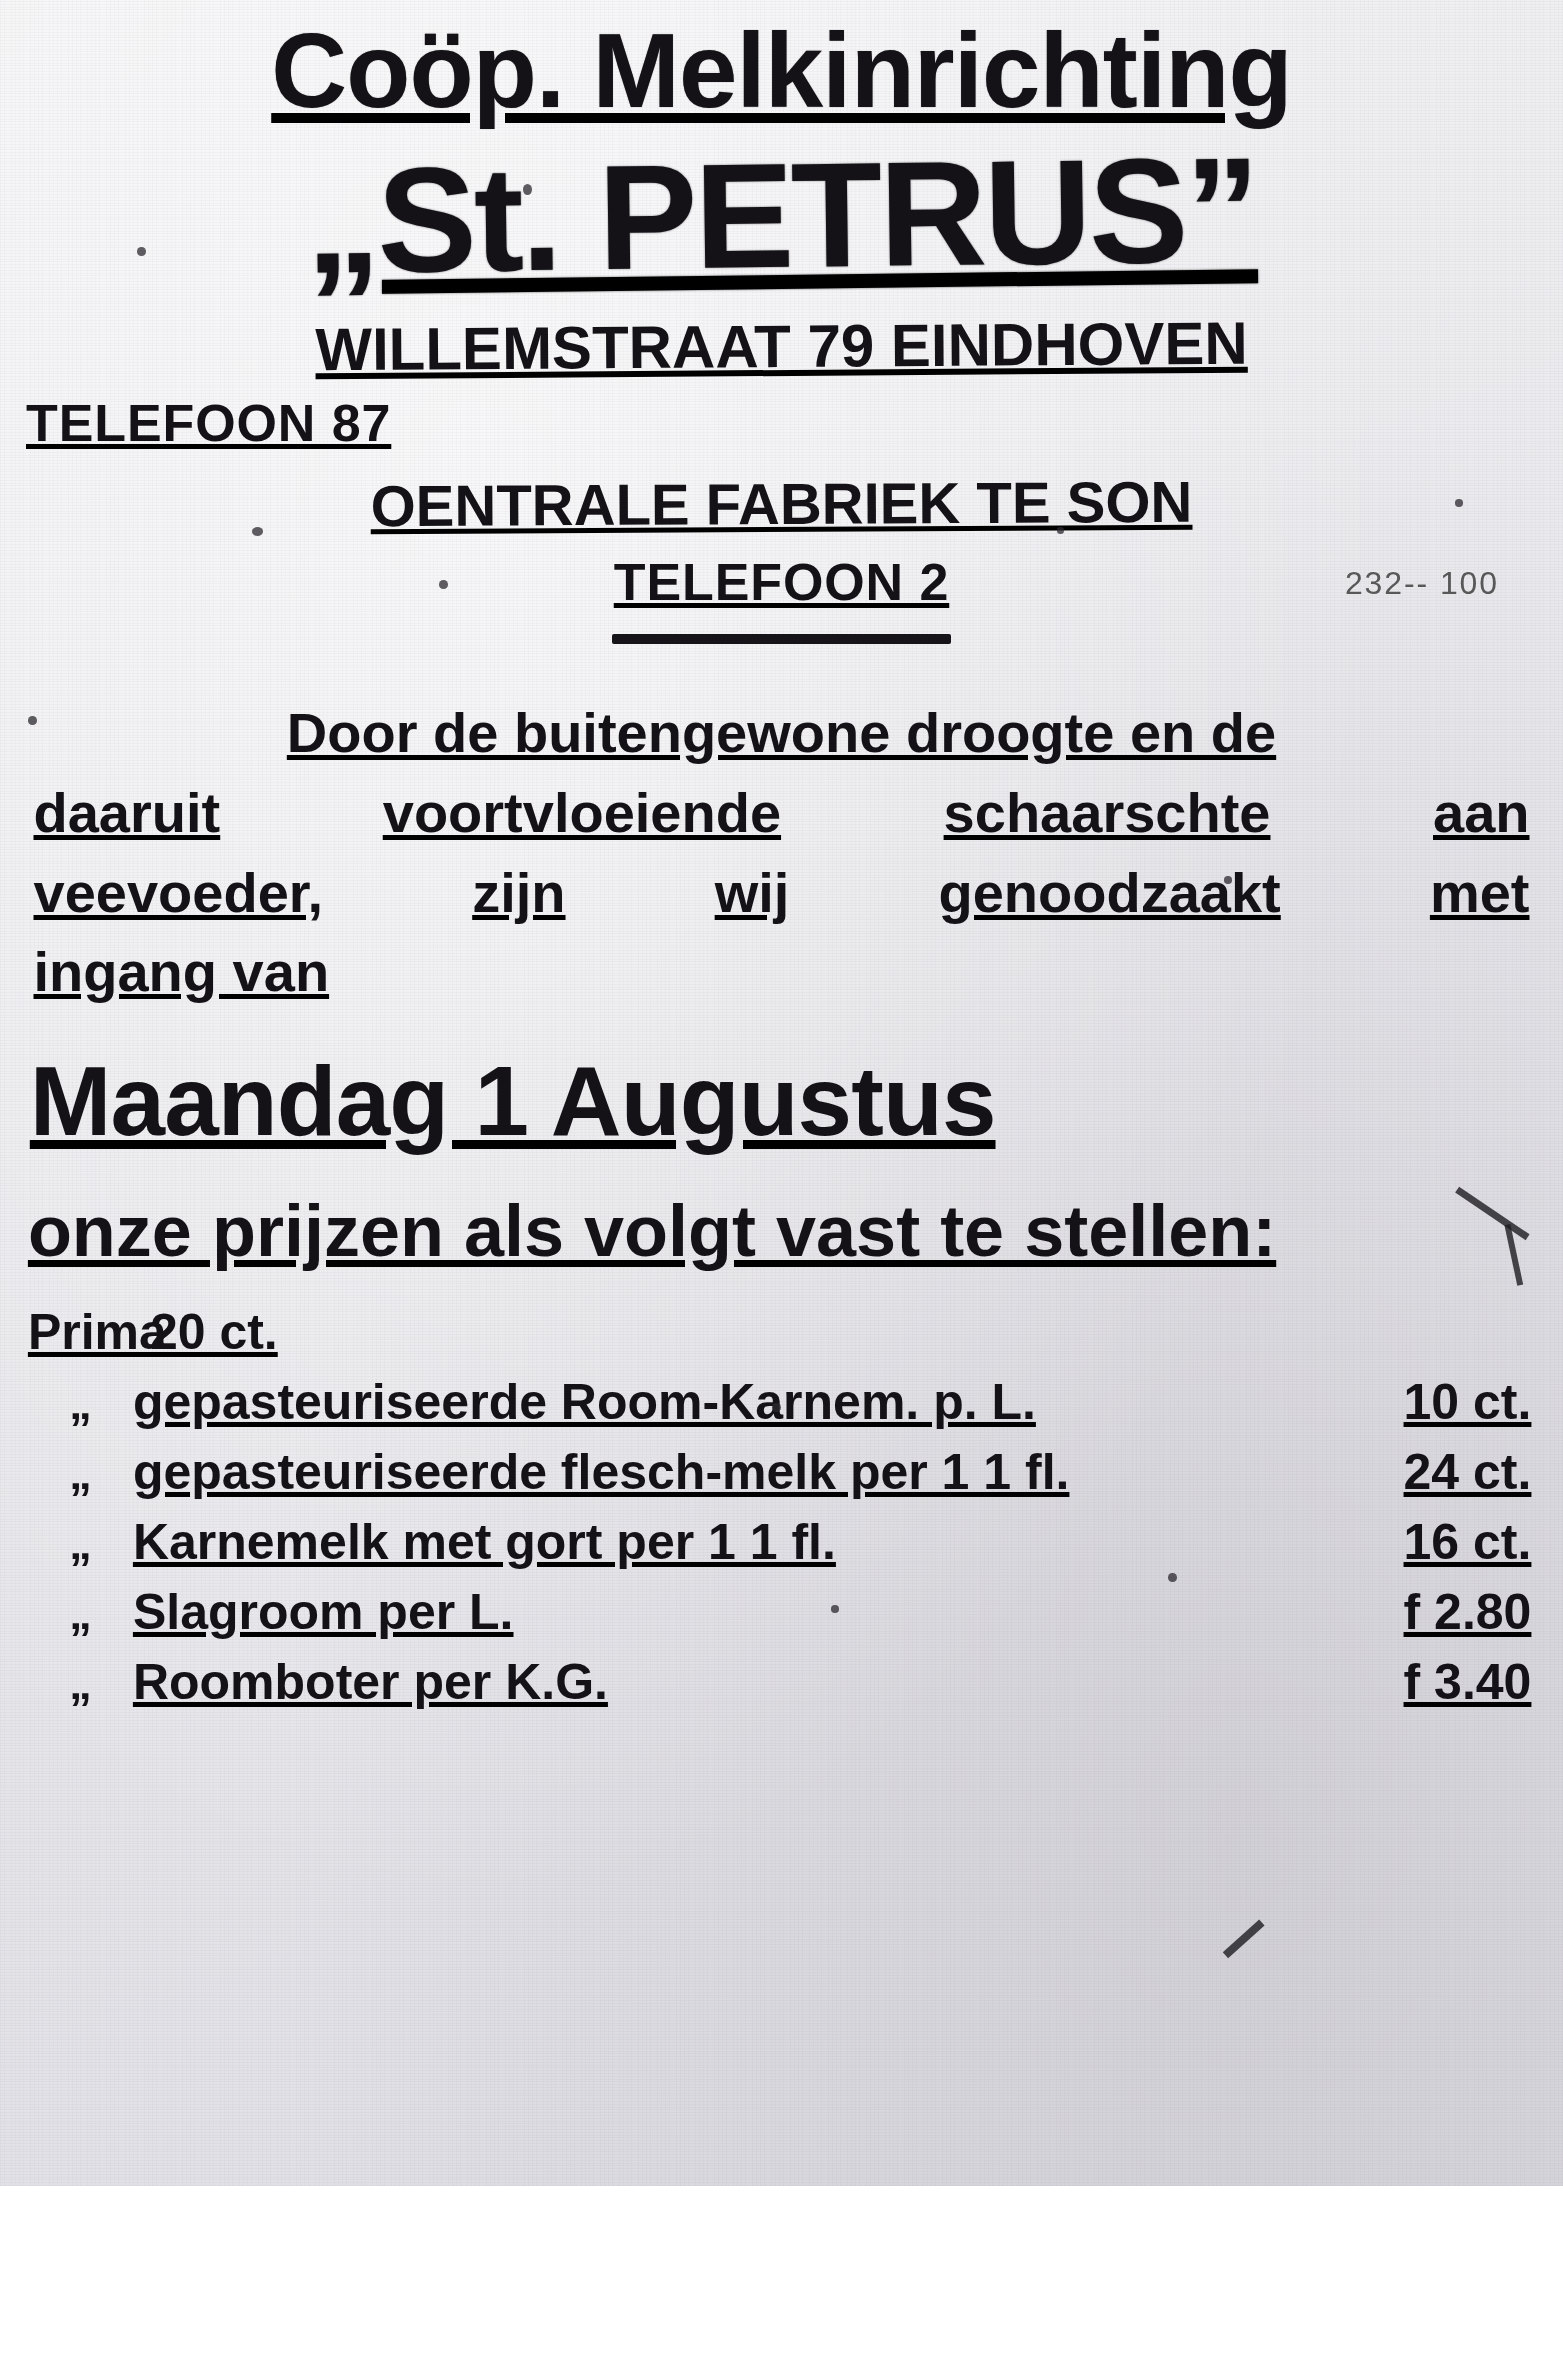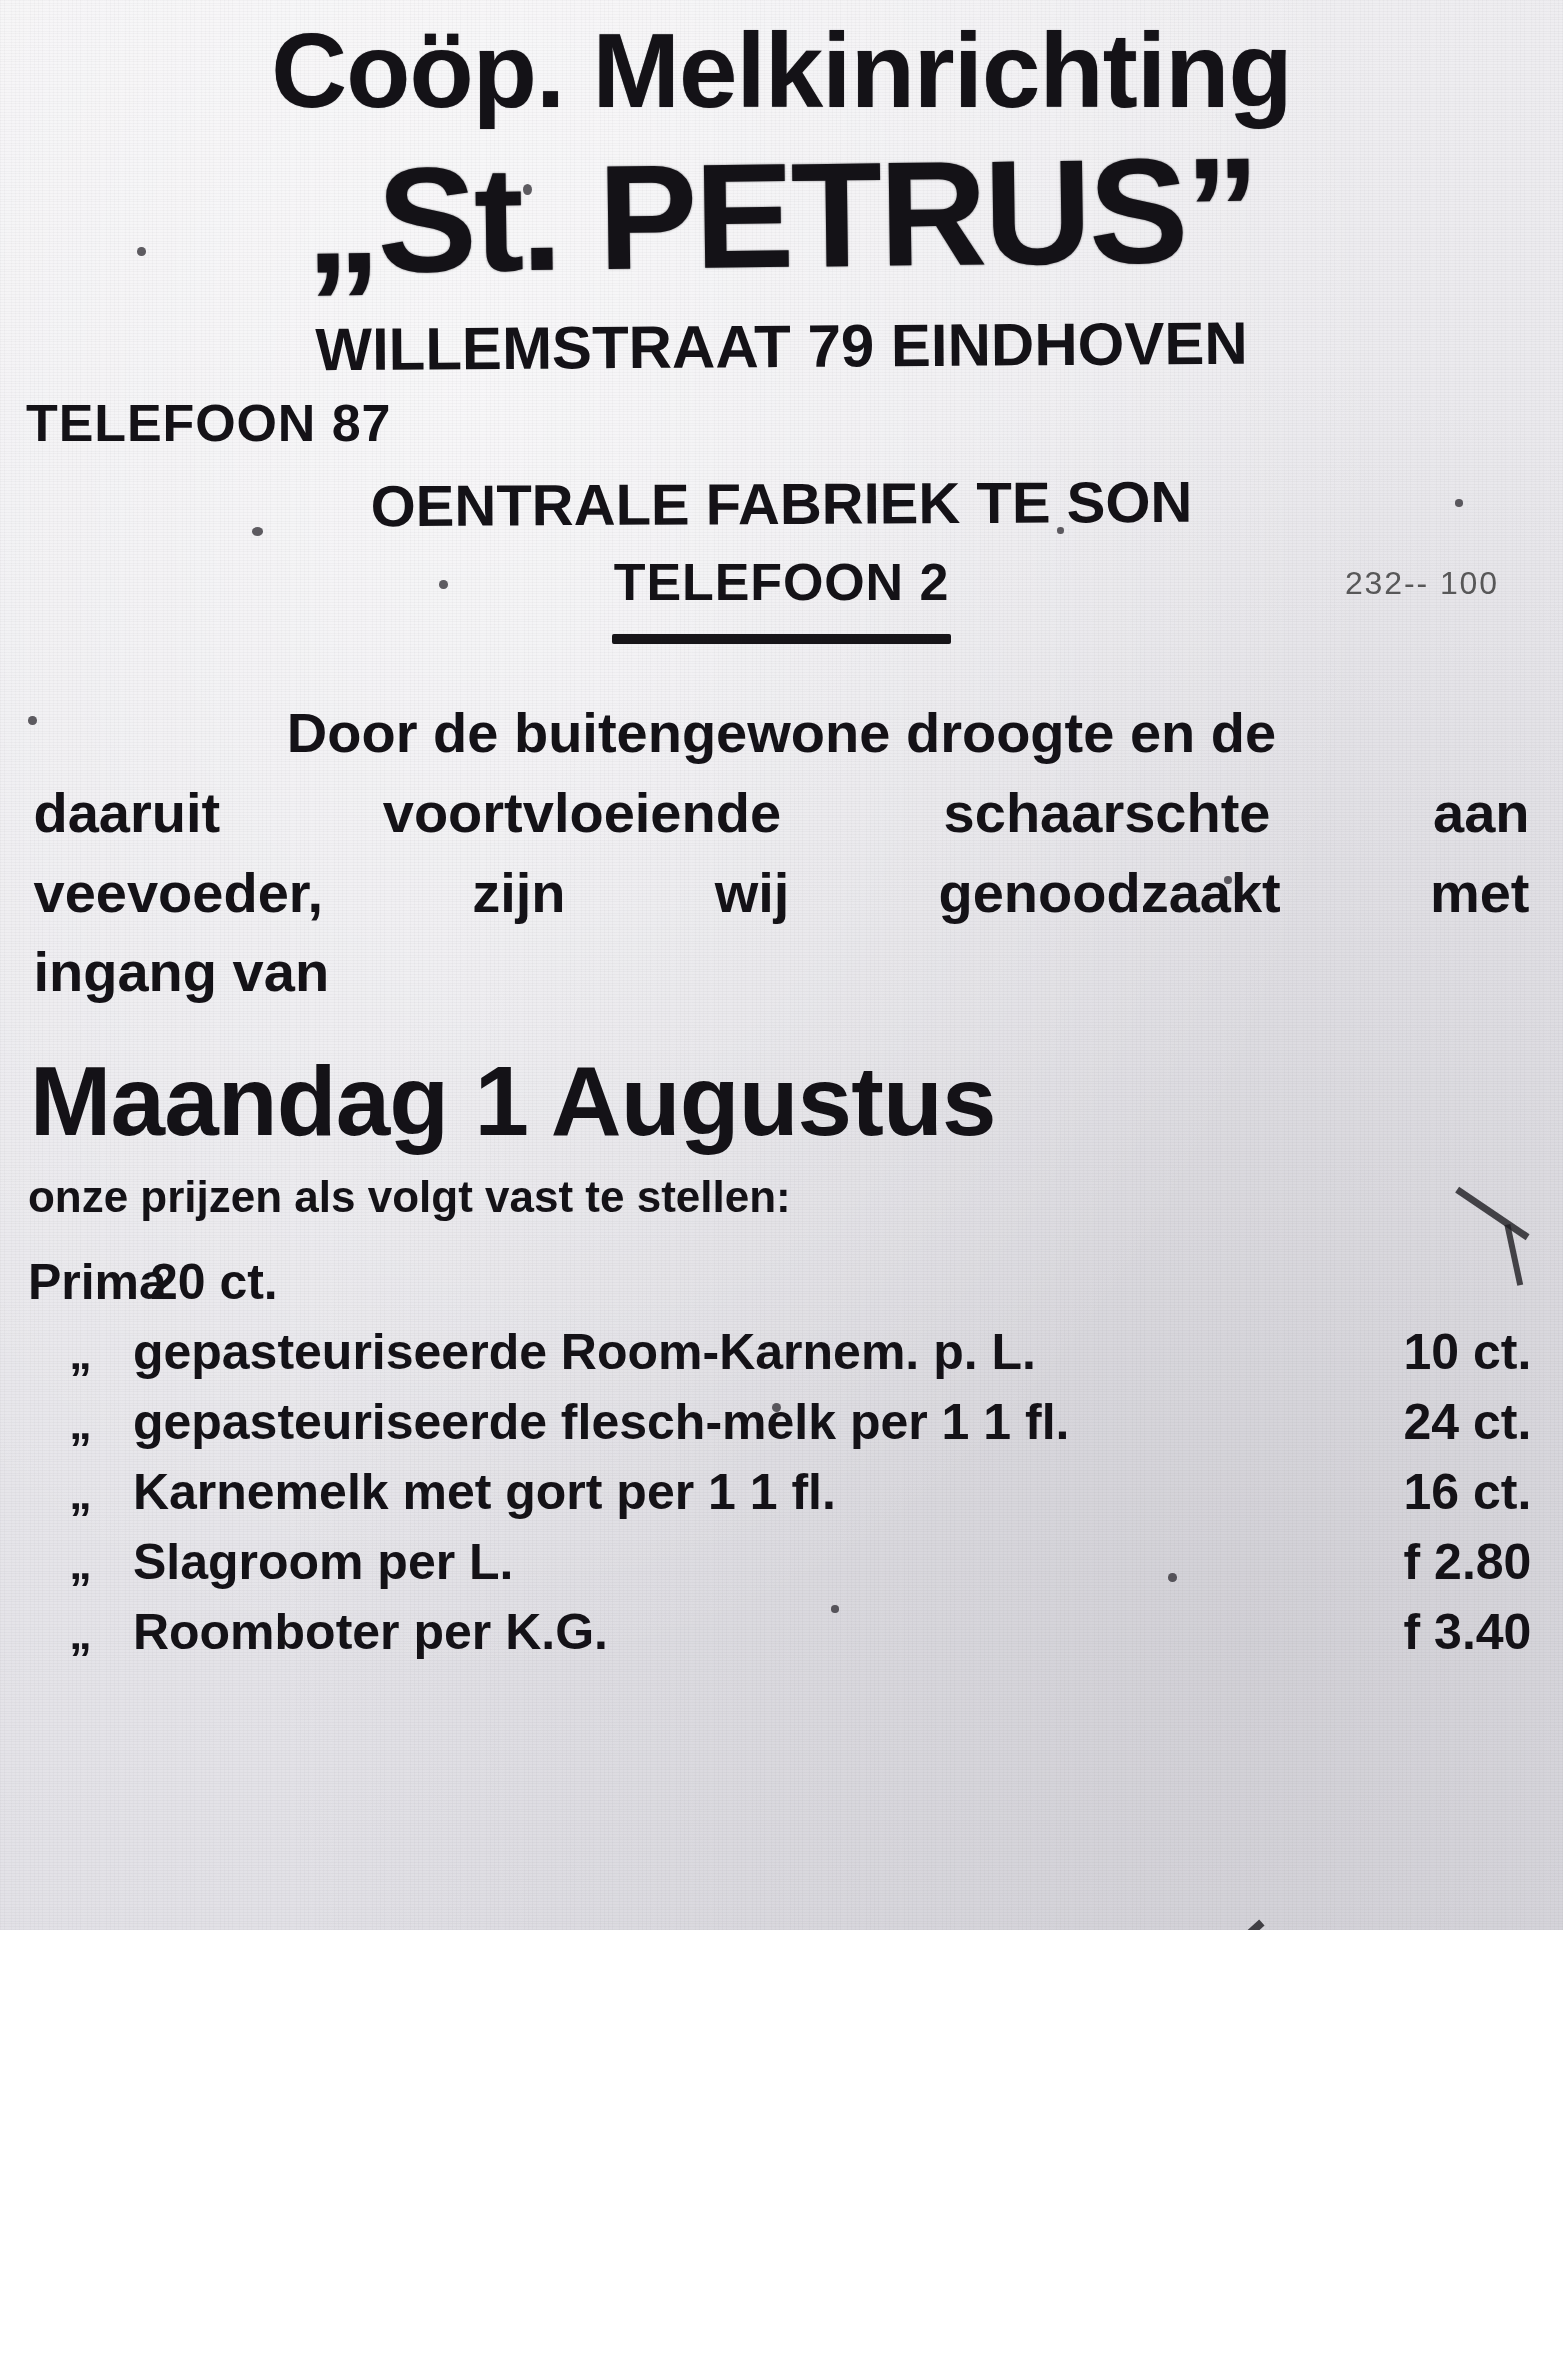--- a/index.html
+++ b/index.html
@@ -6,23 +6,24 @@
     margin: 0;
     padding: 0;
     background: #ffffff;
   }
   body {
     font-family: "Liberation Sans", sans-serif;
   }
   .page {
     position: relative;
     width: 1563px;
-    height: 1930px;
+    height: 2186px;
     background: #efeef0;
     overflow: hidden;
+    text-decoration: underline;
   }
   
   .page::before {
     content: "";
     position: absolute;
     inset: 0;
     background:
       radial-gradient(ellipse at 30% 20%, rgba(255,255,255,0.55) 0%, rgba(255,255,255,0) 60%),
       radial-gradient(ellipse at 80% 85%, rgba(180,178,185,0.35) 0%, rgba(255,255,255,0) 55%),
       linear-gradient(160deg, #f4f3f5 0%, #e9e8ec 45%, #dedde3 100%);
@@ -143,23 +144,23 @@
   .date-line {
     margin-top: 38px;
     font-weight: bold;
     font-size: 98px;
     letter-spacing: -0.9px;
     text-align: left;
     line-height: 1.05;
     padding-left: 3.8px;
   }
   .after-date {
-    margin-top: 20px;
-    font-weight: bold;
-    font-size: 44px;
+    margin-top: 38px;
+    font-weight: bold;
+    font-size: 72px;
     letter-spacing: 0px;
     text-align: left;
     padding-left: 1.9px;
   }
 
   
   .prices {
     margin-top: 24.5px;
     padding: 0 5.6px 0 1.9px;
   }

